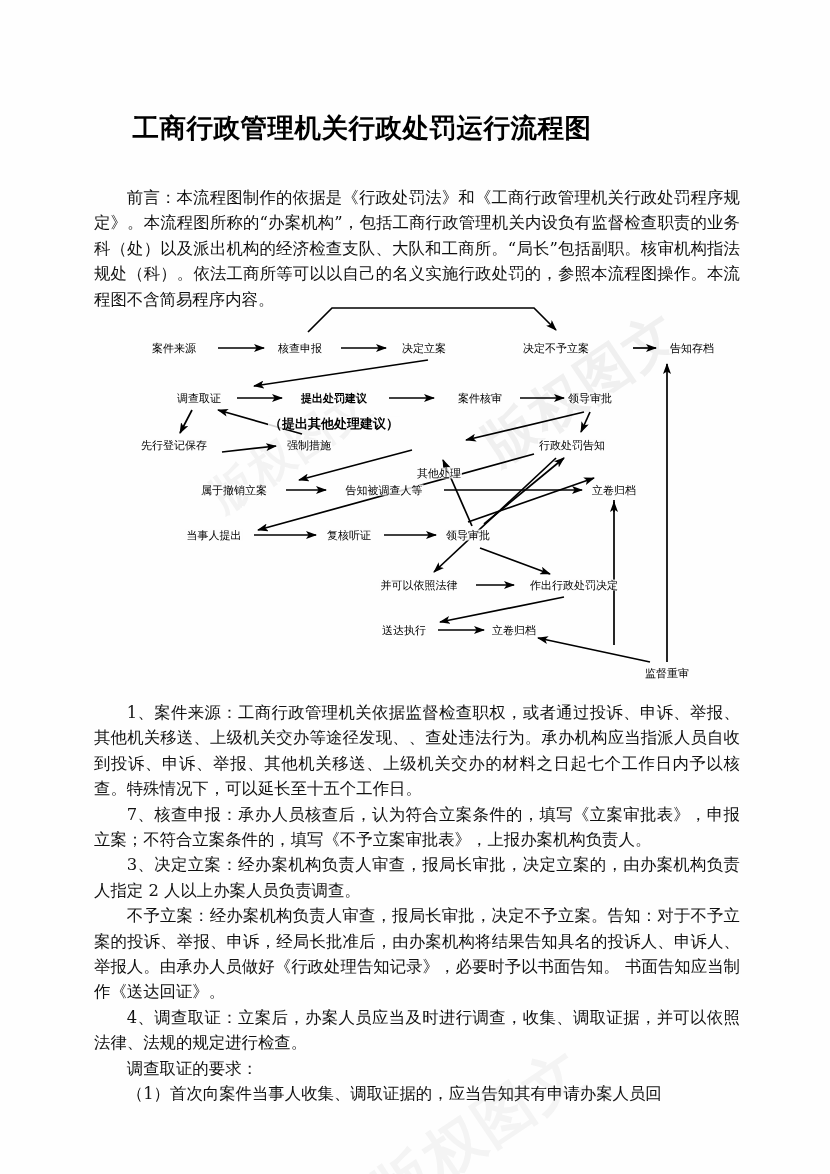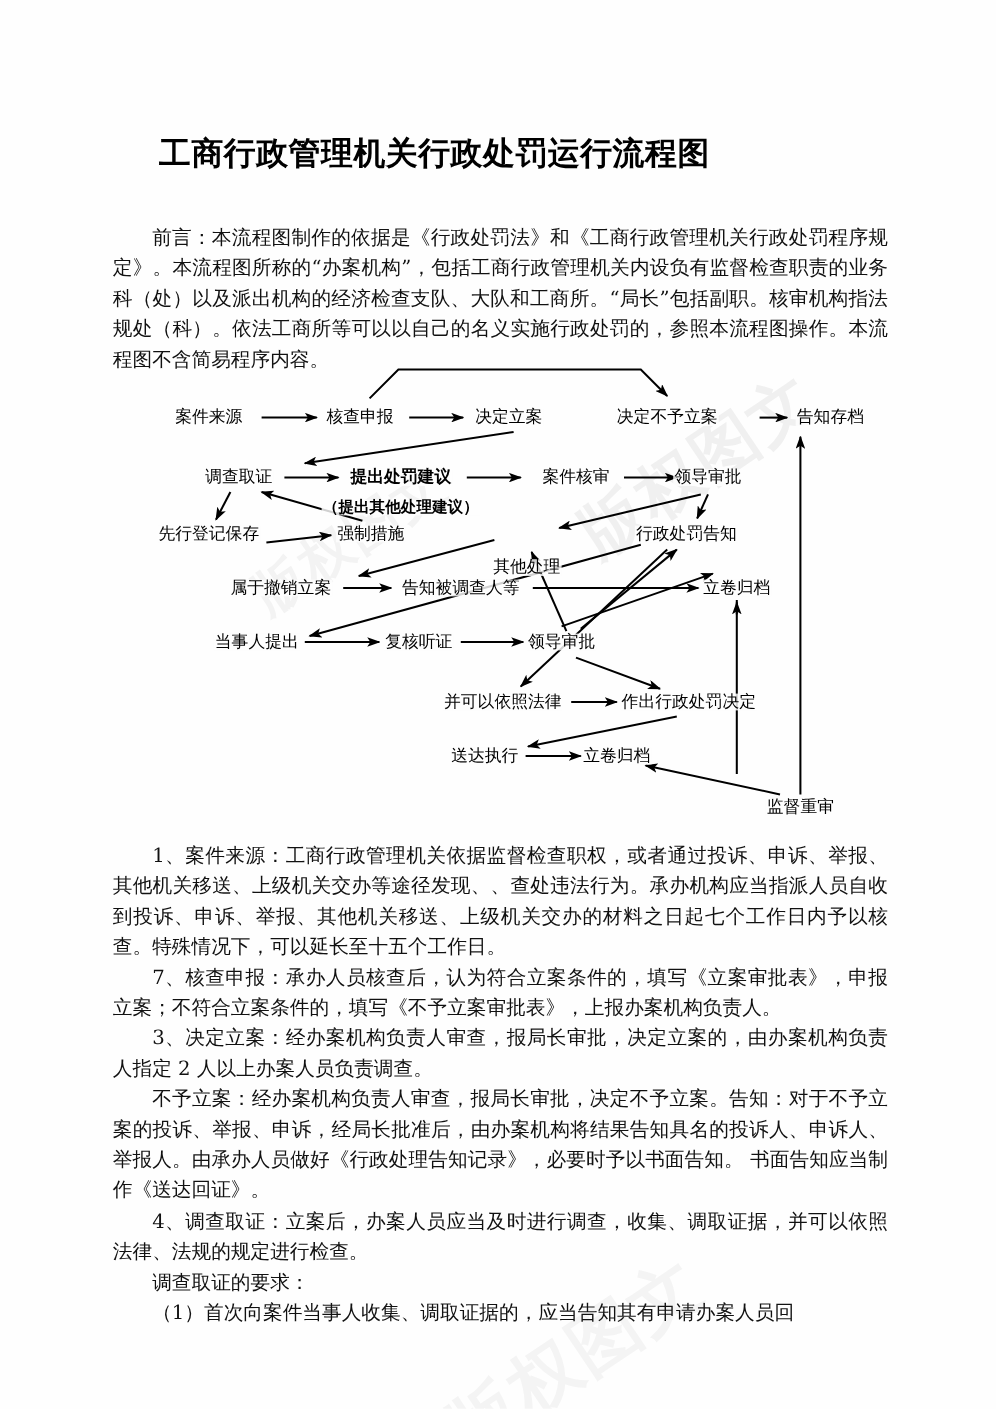--- a/index.html
+++ b/index.html
@@ -86,21 +86,21 @@
   .flow svg {
     position: absolute;
     top: 0; left: 0;
     width: 646px;
     height: 390px;
     overflow: visible;
   }
   .node {
     position: absolute;
     white-space: nowrap;
-    font-size: 14px;
+    font-size: 11px;
     line-height: 1;
     color: #000;
     font-family: "DejaVu Sans", "Liberation Sans", sans-serif;
     transform: translate(-50%, -50%);
     z-index: 4;
     background: rgba(254,254,254,0.82);
     padding: 0 1px;
   }
   .node.bold { font-weight: 700; }
   .node.small { font-size: 13px; font-weight: 700; }

